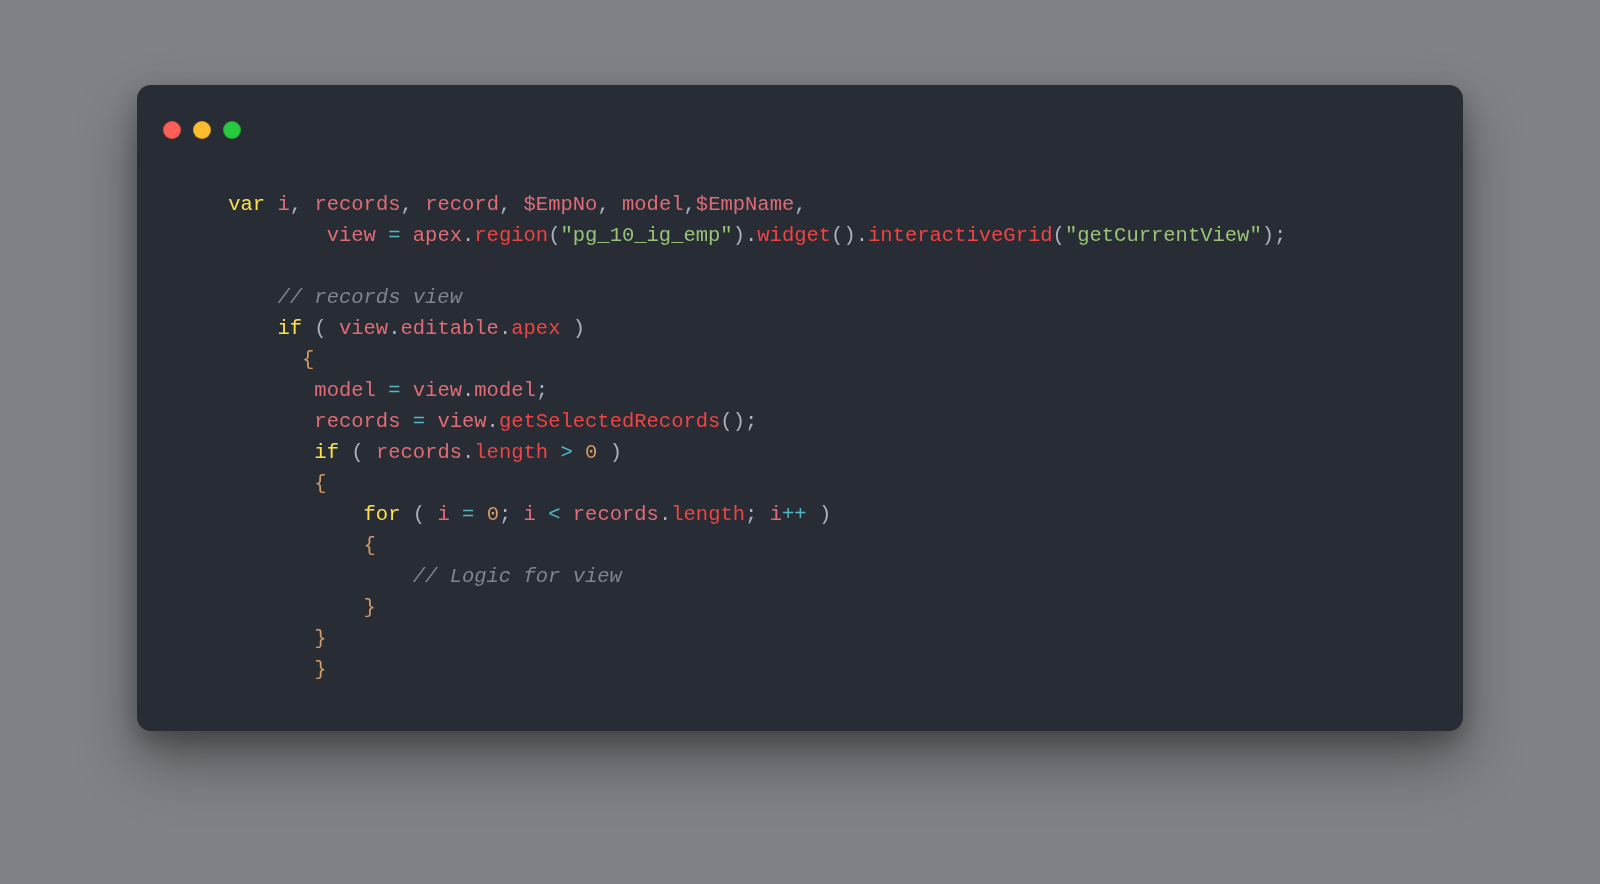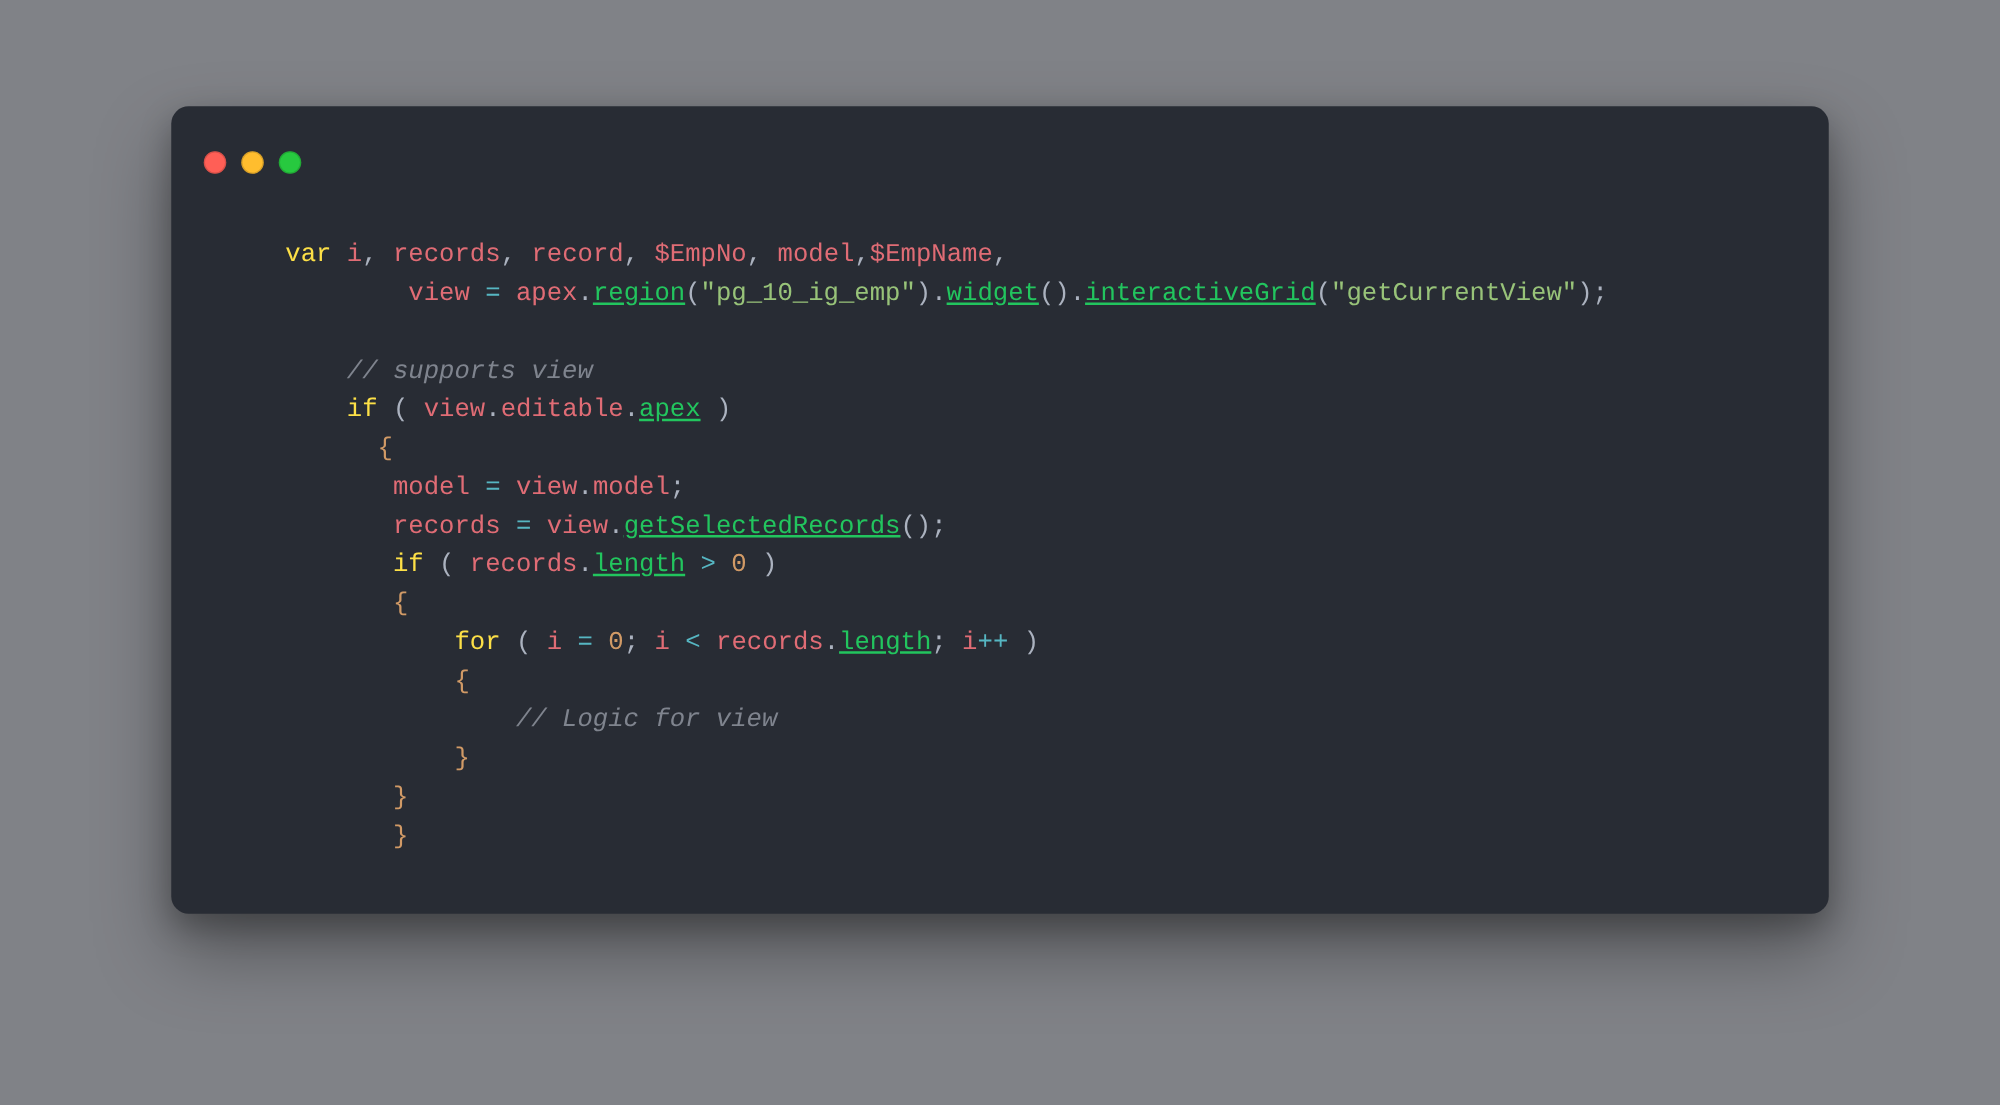--- a/index.html
+++ b/index.html
@@ -57,21 +57,21 @@
     line-height: 31px;
     font-family: inherit;
     color: #abb2bf;
     white-space: pre;
     tab-size: 4;
   }
 
   
   .kw   { color: #fde047; }            
   .nm   { color: #e06c75; }            
-  .fn   { color: #22c55e; text-decoration: underline; }            
+  .fn   { color: #ef4444; }            
   .str  { color: #98c379; }            
   .str2 { color: #98c379; font-weight: 500; } 
   .num  { color: #d19a66; }            
   .op   { color: #56b6c2; }            
   .pn   { color: #abb2bf; }            
   .br   { color: #d19a66; }            
   .cm   { color: #7f848e; font-style: italic; } 
 </style>
 </head>
 <body>
@@ -81,21 +81,21 @@
 
     <div class="titlebar">
       <span class="traffic-dot dot-close" aria-label="close"></span>
       <span class="traffic-dot dot-min" aria-label="minimize"></span>
       <span class="traffic-dot dot-max" aria-label="maximize"></span>
     </div>
 
 <pre class="code">    <span class="kw">var</span> <span class="nm">i</span><span class="pn">,</span> <span class="nm">records</span><span class="pn">,</span> <span class="nm">record</span><span class="pn">,</span> <span class="nm">$EmpNo</span><span class="pn">,</span> <span class="nm">model</span><span class="pn">,</span><span class="nm">$EmpName</span><span class="pn">,</span>
             <span class="nm">view</span> <span class="op">=</span> <span class="nm">apex</span><span class="pn">.</span><span class="fn">region</span><span class="pn">(</span><span class="str">"pg_10_ig_emp"</span><span class="pn">)</span><span class="pn">.</span><span class="fn">widget</span><span class="pn">(</span><span class="pn">)</span><span class="pn">.</span><span class="fn">interactiveGrid</span><span class="pn">(</span><span class="str2">"getCurrentView"</span><span class="pn">)</span><span class="pn">;</span>
 
-        <span class="cm">// supports view</span>
+        <span class="cm">// records view</span>
         <span class="kw">if</span> <span class="pn">(</span> <span class="nm">view</span><span class="pn">.</span><span class="nm">editable</span><span class="pn">.</span><span class="fn">apex</span> <span class="pn">)</span>
           <span class="br">{</span>
            <span class="nm">model</span> <span class="op">=</span> <span class="nm">view</span><span class="pn">.</span><span class="nm">model</span><span class="pn">;</span>
            <span class="nm">records</span> <span class="op">=</span> <span class="nm">view</span><span class="pn">.</span><span class="fn">getSelectedRecords</span><span class="pn">(</span><span class="pn">)</span><span class="pn">;</span>
            <span class="kw">if</span> <span class="pn">(</span> <span class="nm">records</span><span class="pn">.</span><span class="fn">length</span> <span class="op">&gt;</span> <span class="num">0</span> <span class="pn">)</span>
            <span class="br">{</span>
                <span class="kw">for</span> <span class="pn">(</span> <span class="nm">i</span> <span class="op">=</span> <span class="num">0</span><span class="pn">;</span> <span class="nm">i</span> <span class="op">&lt;</span> <span class="nm">records</span><span class="pn">.</span><span class="fn">length</span><span class="pn">;</span> <span class="nm">i</span><span class="op">++</span> <span class="pn">)</span>
                <span class="br">{</span>
                    <span class="cm">// Logic for view</span>
                <span class="br">}</span>

